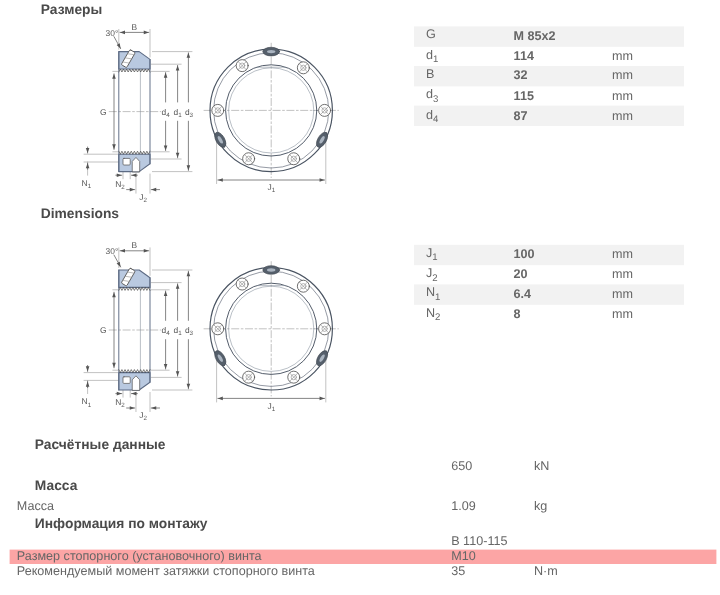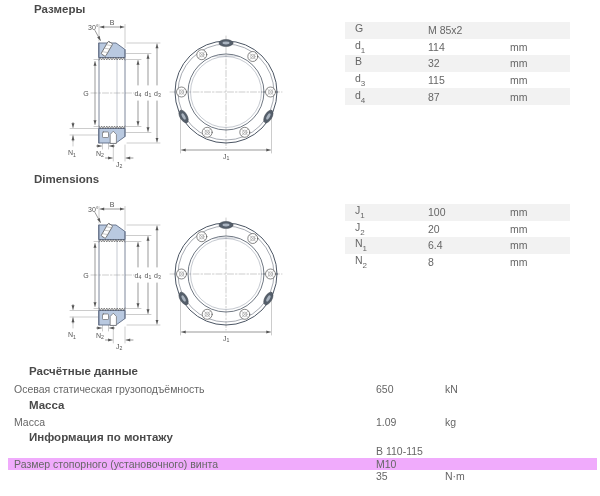--- a/index.html
+++ b/index.html
@@ -15,26 +15,26 @@
   }
   
   .spec-table { position:absolute; left:345px; width:225px; }
   .spec-row { position:relative; height:16.6px; }
   .spec-row.striped { background:#f2f2f2; }
   .cell {
     position:absolute; top:50%; transform:translateY(-50%);
     font-size:10.5px; color:#666; white-space:nowrap;
   }
   .cell-param { left:10px; }
-  .cell-value { left:83px; }
+  .cell-value { left:83px;font-weight:bold; }
   .cell-unit  { left:165px;text-align:center; }
   sub { font-size:8px; }
   
   .info-row { position:absolute; left:8px; width:589px; }
-  .info-row.striped { background:#f0abfc; }
+  .info-row.striped { background:#fca5a5; }
   .i-label { left:6px; }
   .i-value { left:368px; }
   .i-unit  { left:437px; }
   .drw { position:absolute; }
   svg text { fill:#555; font-size:7px; }
 </style>
 </head>
 <body>
 
 <svg width="0" height="0" style="position:absolute" aria-hidden="true">
@@ -245,21 +245,20 @@
   </div>
   <div class="spec-row">
     <span class="cell cell-param"><span>N</span><sub>2</sub></span>
     <span class="cell cell-value">8</span>
     <span class="cell cell-unit">mm</span>
   </div>
 </div>
 
 <div class="heading" style="left:8px; top:365px">Расчётные данные</div>
 <div class="info-row" style="top:381px; height:15px">
-  <span class="cell i-label">Осевая статическая грузоподъёмность</span>
   <span class="cell i-value">650</span>
   <span class="cell i-unit">kN</span>
 </div>
 
 <div class="heading" style="left:8px; top:399px">Масса</div>
 <div class="info-row" style="top:414px; height:15px">
   <span class="cell i-label">Масса</span>
   <span class="cell i-value">1.09</span>
   <span class="cell i-unit">kg</span>
 </div>
@@ -268,15 +267,16 @@
 <div class="info-row" style="top:445px; height:12.5px">
   <span class="cell i-value">B 110-115</span>
   <span class="cell i-unit"></span>
 </div>
 <div class="info-row striped" style="top:457.5px; height:12.5px">
   <span class="cell i-label">Размер стопорного (установочного) винта</span>
   <span class="cell i-value">M10</span>
   <span class="cell i-unit"></span>
 </div>
 <div class="info-row" style="top:470px; height:12.5px">
+  <span class="cell i-label">Рекомендуемый момент затяжки стопорного винта</span>
   <span class="cell i-value">35</span>
   <span class="cell i-unit">N·m</span>
 </div>
 
 </body></html>

